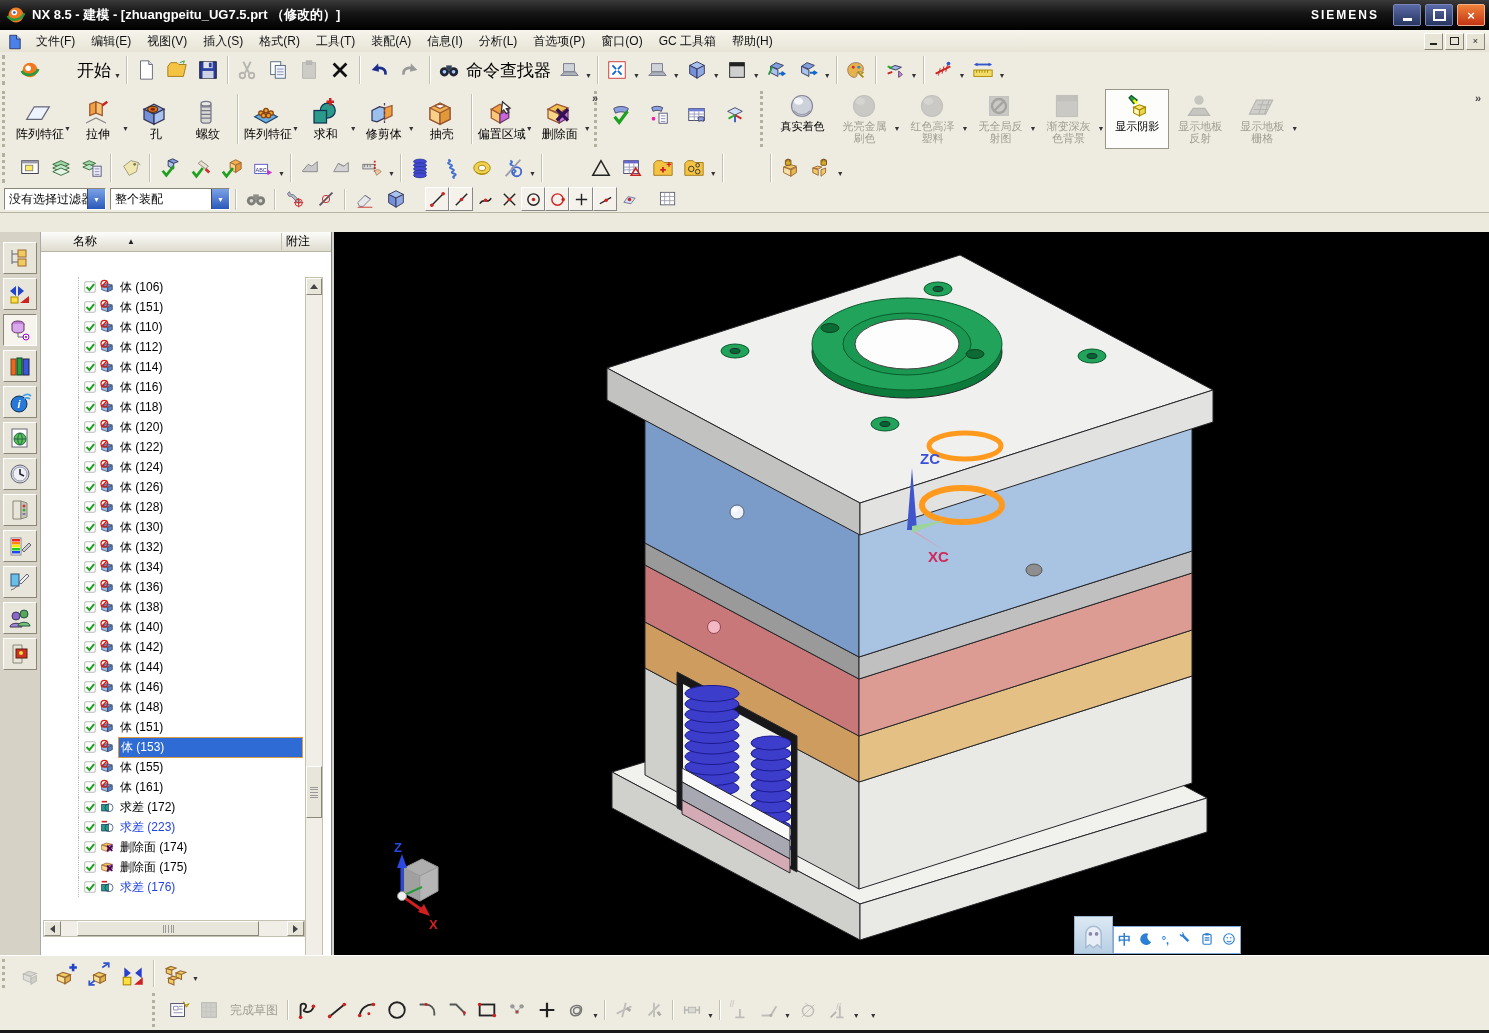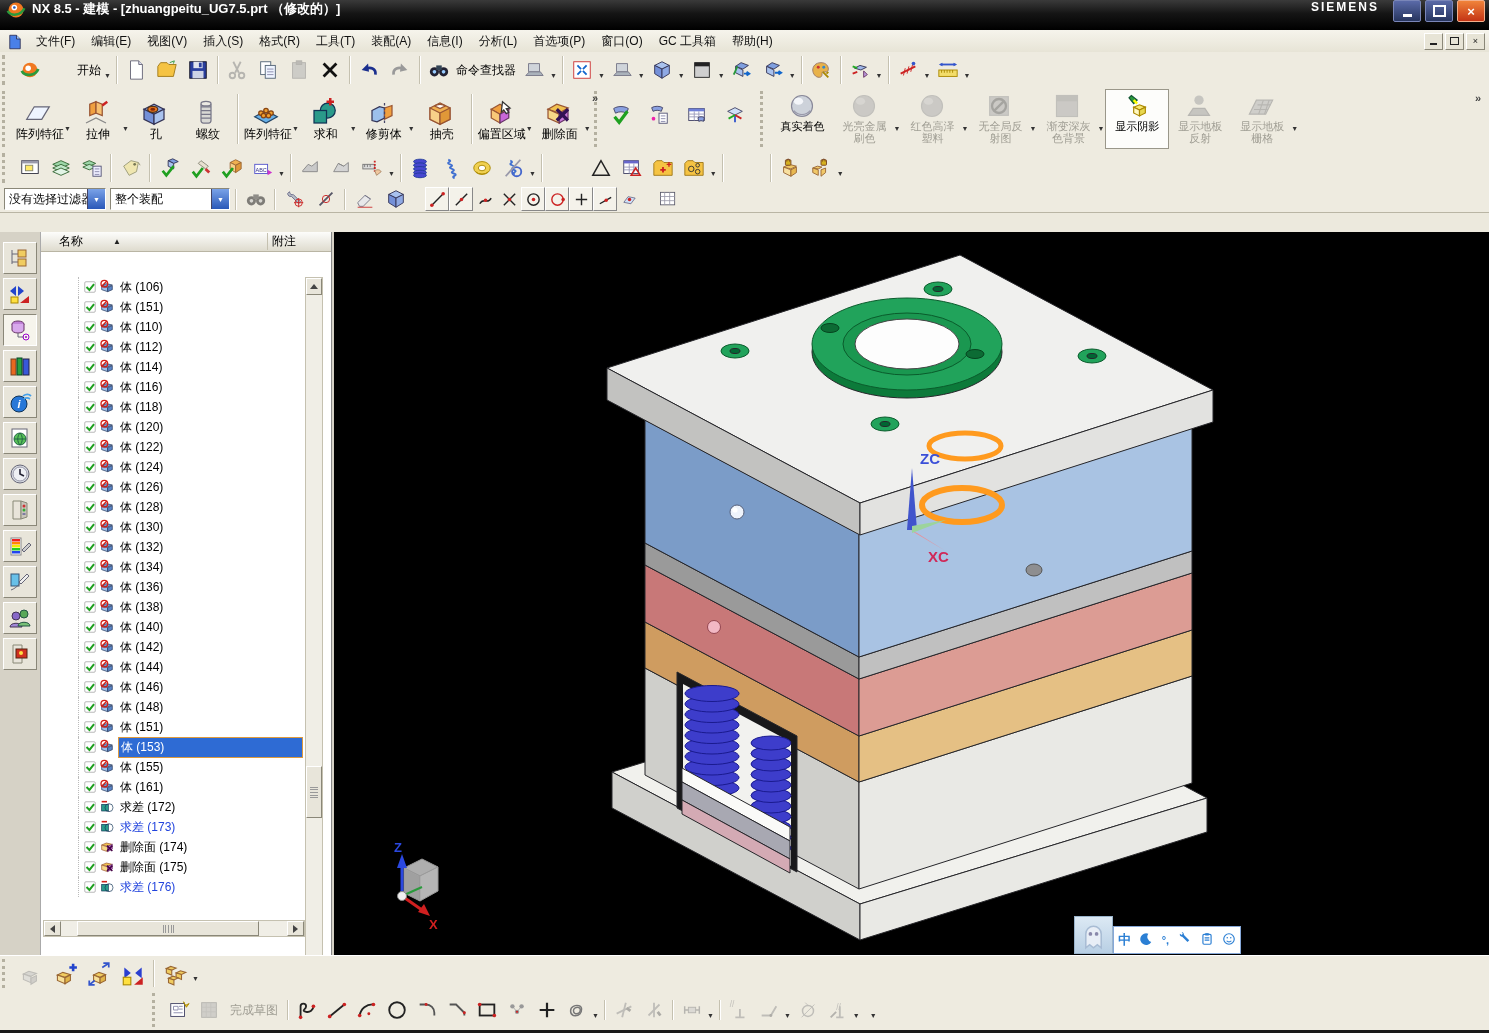--- a/index.html
+++ b/index.html
@@ -1,20 +1,20 @@
 <!DOCTYPE html>
 <html><head>
 <meta charset="utf-8">
 <style>
   html,body{margin:0;padding:0;width:1489px;height:1033px;overflow:hidden;
     font-family:"Liberation Sans","DejaVu Sans",sans-serif;background:#000;}
   #app{position:relative;width:1489px;height:1033px;background:#ece9dd;}
   
   #titlebar{position:absolute;left:0;top:0;width:100%;height:30px;
-    background:linear-gradient(#3a3a3a,#151515 45%,#000);display:flex;align-items:flex-start;color:#fff;}
+    background:linear-gradient(#3a3a3a,#151515 45%,#000);display:flex;align-items:center;color:#fff;}
   #titlebar .ttext{font-size:13px;font-weight:bold;margin-left:6px;}
   #titlebar .brand{margin-left:auto;font-size:12px;font-weight:bold;letter-spacing:2px;margin-right:14px;}
   .capbtn{width:26px;height:20px;margin-right:4px;border:1px solid #7a86b8;border-radius:2px;
     background:linear-gradient(#5a6aa8,#27355e);display:flex;align-items:center;justify-content:center;}
   .capbtn.close{background:linear-gradient(#f0833a,#c43415);border-color:#f3b08c;color:#fff;font-weight:bold;font-size:13px;}
   .glyph-min{width:9px;height:3px;background:#fff;margin-top:8px;}
   .glyph-max{width:9px;height:8px;border:2px solid #fff;}
   
   #menubar{position:absolute;left:0;top:30px;width:100%;height:22px;background:linear-gradient(#f6f4ec,#e7e4d6);
     border-bottom:1px solid #b9b5a4;display:flex;align-items:center;font-size:12px;}
@@ -25,21 +25,21 @@
   
   .toolrow{position:absolute;left:0;width:100%;background:#eeebe0;border-bottom:1px solid #b9b5a4;display:flex;align-items:center;}
   #tb1{top:52px;height:36px;}
   #tb2{top:88px;height:62px;}
   #tb3{top:150px;height:36px;}
   .handle{width:7px;align-self:stretch;margin:3px 2px;border-left:3px dotted #b4b0a0;}
   .sep{width:1px;align-self:stretch;margin:4px 3px;background:#c5c1b0;border-right:1px solid #fff;}
   .tbtn{width:27px;height:27px;margin:0 1px;display:flex;align-items:center;justify-content:center;border:1px solid transparent;}
   .tbtn svg{width:22px;height:22px;}
   .tbtn.dis{filter:grayscale(1);opacity:.55;}
-  .tlabel{font-size:12px;margin:0 3px 0 1px;white-space:nowrap;font-family:Liberation Serif, serif;}
+  .tlabel{font-size:17px;margin:0 3px 0 1px;white-space:nowrap;font-family:Liberation Serif, serif;}
   .dd{font-size:7px;color:#333;margin:10px 2px 0 0;}
   .ovf{position:absolute;font-size:11px;color:#444;font-weight:bold;}
   
   .fbtn{display:flex;flex-direction:column;align-items:center;justify-content:center;min-width:52px;height:56px;margin:1px 0;}
   .fbtn .icn{width:34px;height:30px;}
   .fbtn .icn svg{width:30px;height:30px;}
   .fbtn .flabel{font-size:12px;line-height:13px;text-align:center;white-space:nowrap;}
   .fdd{font-size:7px;color:#333;align-self:center;margin:18px 1px 0 -2px;}
   .sbtn{display:flex;flex-direction:column;align-items:center;justify-content:flex-start;width:62px;height:58px;margin:0;}
   .sbtn .icn{width:30px;height:28px;margin-top:2px;}
@@ -69,21 +69,21 @@
   #resbar{width:40px;background:#d6d2c6;border-right:1px solid #aaa;display:flex;flex-direction:column;align-items:center;padding-top:10px;}
   .rbtn{width:32px;height:30px;margin-bottom:4px;background:#e8e5da;border:1px solid;border-color:#fff #8a8778 #8a8778 #fff;
     display:flex;align-items:center;justify-content:center;}
   .rbtn svg{width:24px;height:24px;}
   .rbtn.active{border-color:#8a8778 #fff #fff #8a8778;background:#f6f4ec;}
   
   #navpanel{width:290px;background:#fff;border-right:1px solid #888;position:relative;font-size:12px;}
   #navtitle{height:26px;background:linear-gradient(#f6f4ec,#e0ddd0);display:flex;align-items:center;font-weight:bold;border-bottom:1px solid #c5c1b0;}
   #navtitle svg{width:16px;height:16px;margin:0 6px 0 14px;}
   #navcols{height:19px;display:flex;background:linear-gradient(#fdfdfb,#dedbce);border-bottom:1px solid #b9b5a4;align-items:center;}
-  #navcols .c1{width:208px;padding-left:18px;display:flex;align-items:center;border-right:1px solid #c5c1b0;}
+  #navcols .c1{width:208px;padding-left:32px;display:flex;align-items:center;border-right:1px solid #c5c1b0;}
   #navcols .sort{font-size:8px;margin-left:30px;color:#222;}
   #navcols .c2{padding-left:4px;}
   #treerows{position:absolute;top:45px;left:0;width:264px;height:620px;}
   .trow{height:20px;display:flex;align-items:center;position:relative;}
   .trow .stub{width:38px;height:100%;border-right:1px dotted #bbb;box-sizing:border-box;}
   .trow .cb{width:14px;height:14px;margin:0 2px 0 4px;}
   .trow .cb svg{width:14px;height:14px;}
   .trow .ticn{width:17px;height:16px;margin-right:2px;}
   .trow .ticn svg{width:16px;height:16px;}
   .trow .tlab{padding:1px 4px 1px 2px;white-space:nowrap;}
@@ -1516,21 +1516,21 @@
             <span class="stub"></span>
             <span class="cb"><svg viewBox="0 0 24 24" fill="none" stroke="none">
                 <rect x="3" y="3" width="18" height="18" rx="2" fill="#fff" stroke="#888"></rect>
                 <path d="M6 12l5 5 8-10" stroke="#1fa020" stroke-width="3.4" fill="none"></path>
               </svg></span>
             <span class="ticn"><svg viewBox="0 0 24 24" fill="none" stroke="none">
                 <rect x="4" y="8" width="10" height="10" fill="#2a9a8a" stroke="#135"></rect>
                 <circle cx="15" cy="13" r="6" fill="none" stroke="#135"></circle>
                 <path d="M4 4h8" stroke="#d02018" stroke-width="2.4"></path>
               </svg></span>
-            <span class="tlab">求差 (173)</span>
+            <span class="tlab">求差 (223)</span>
           </div>
           <div class="trow">
             <span class="stub"></span>
             <span class="cb"><svg viewBox="0 0 24 24" fill="none" stroke="none">
                 <rect x="3" y="3" width="18" height="18" rx="2" fill="#fff" stroke="#888"></rect>
                 <path d="M6 12l5 5 8-10" stroke="#1fa020" stroke-width="3.4" fill="none"></path>
               </svg></span>
             <span class="ticn"><svg viewBox="0 0 24 24" fill="none" stroke="none">
                 <path d="M4 9l7-3 9 2-7 3z" fill="#f0c050" stroke="#953"></path>
                 <path d="M4 9v7l9 3v-7z" fill="#f8d888" stroke="#953"></path>

